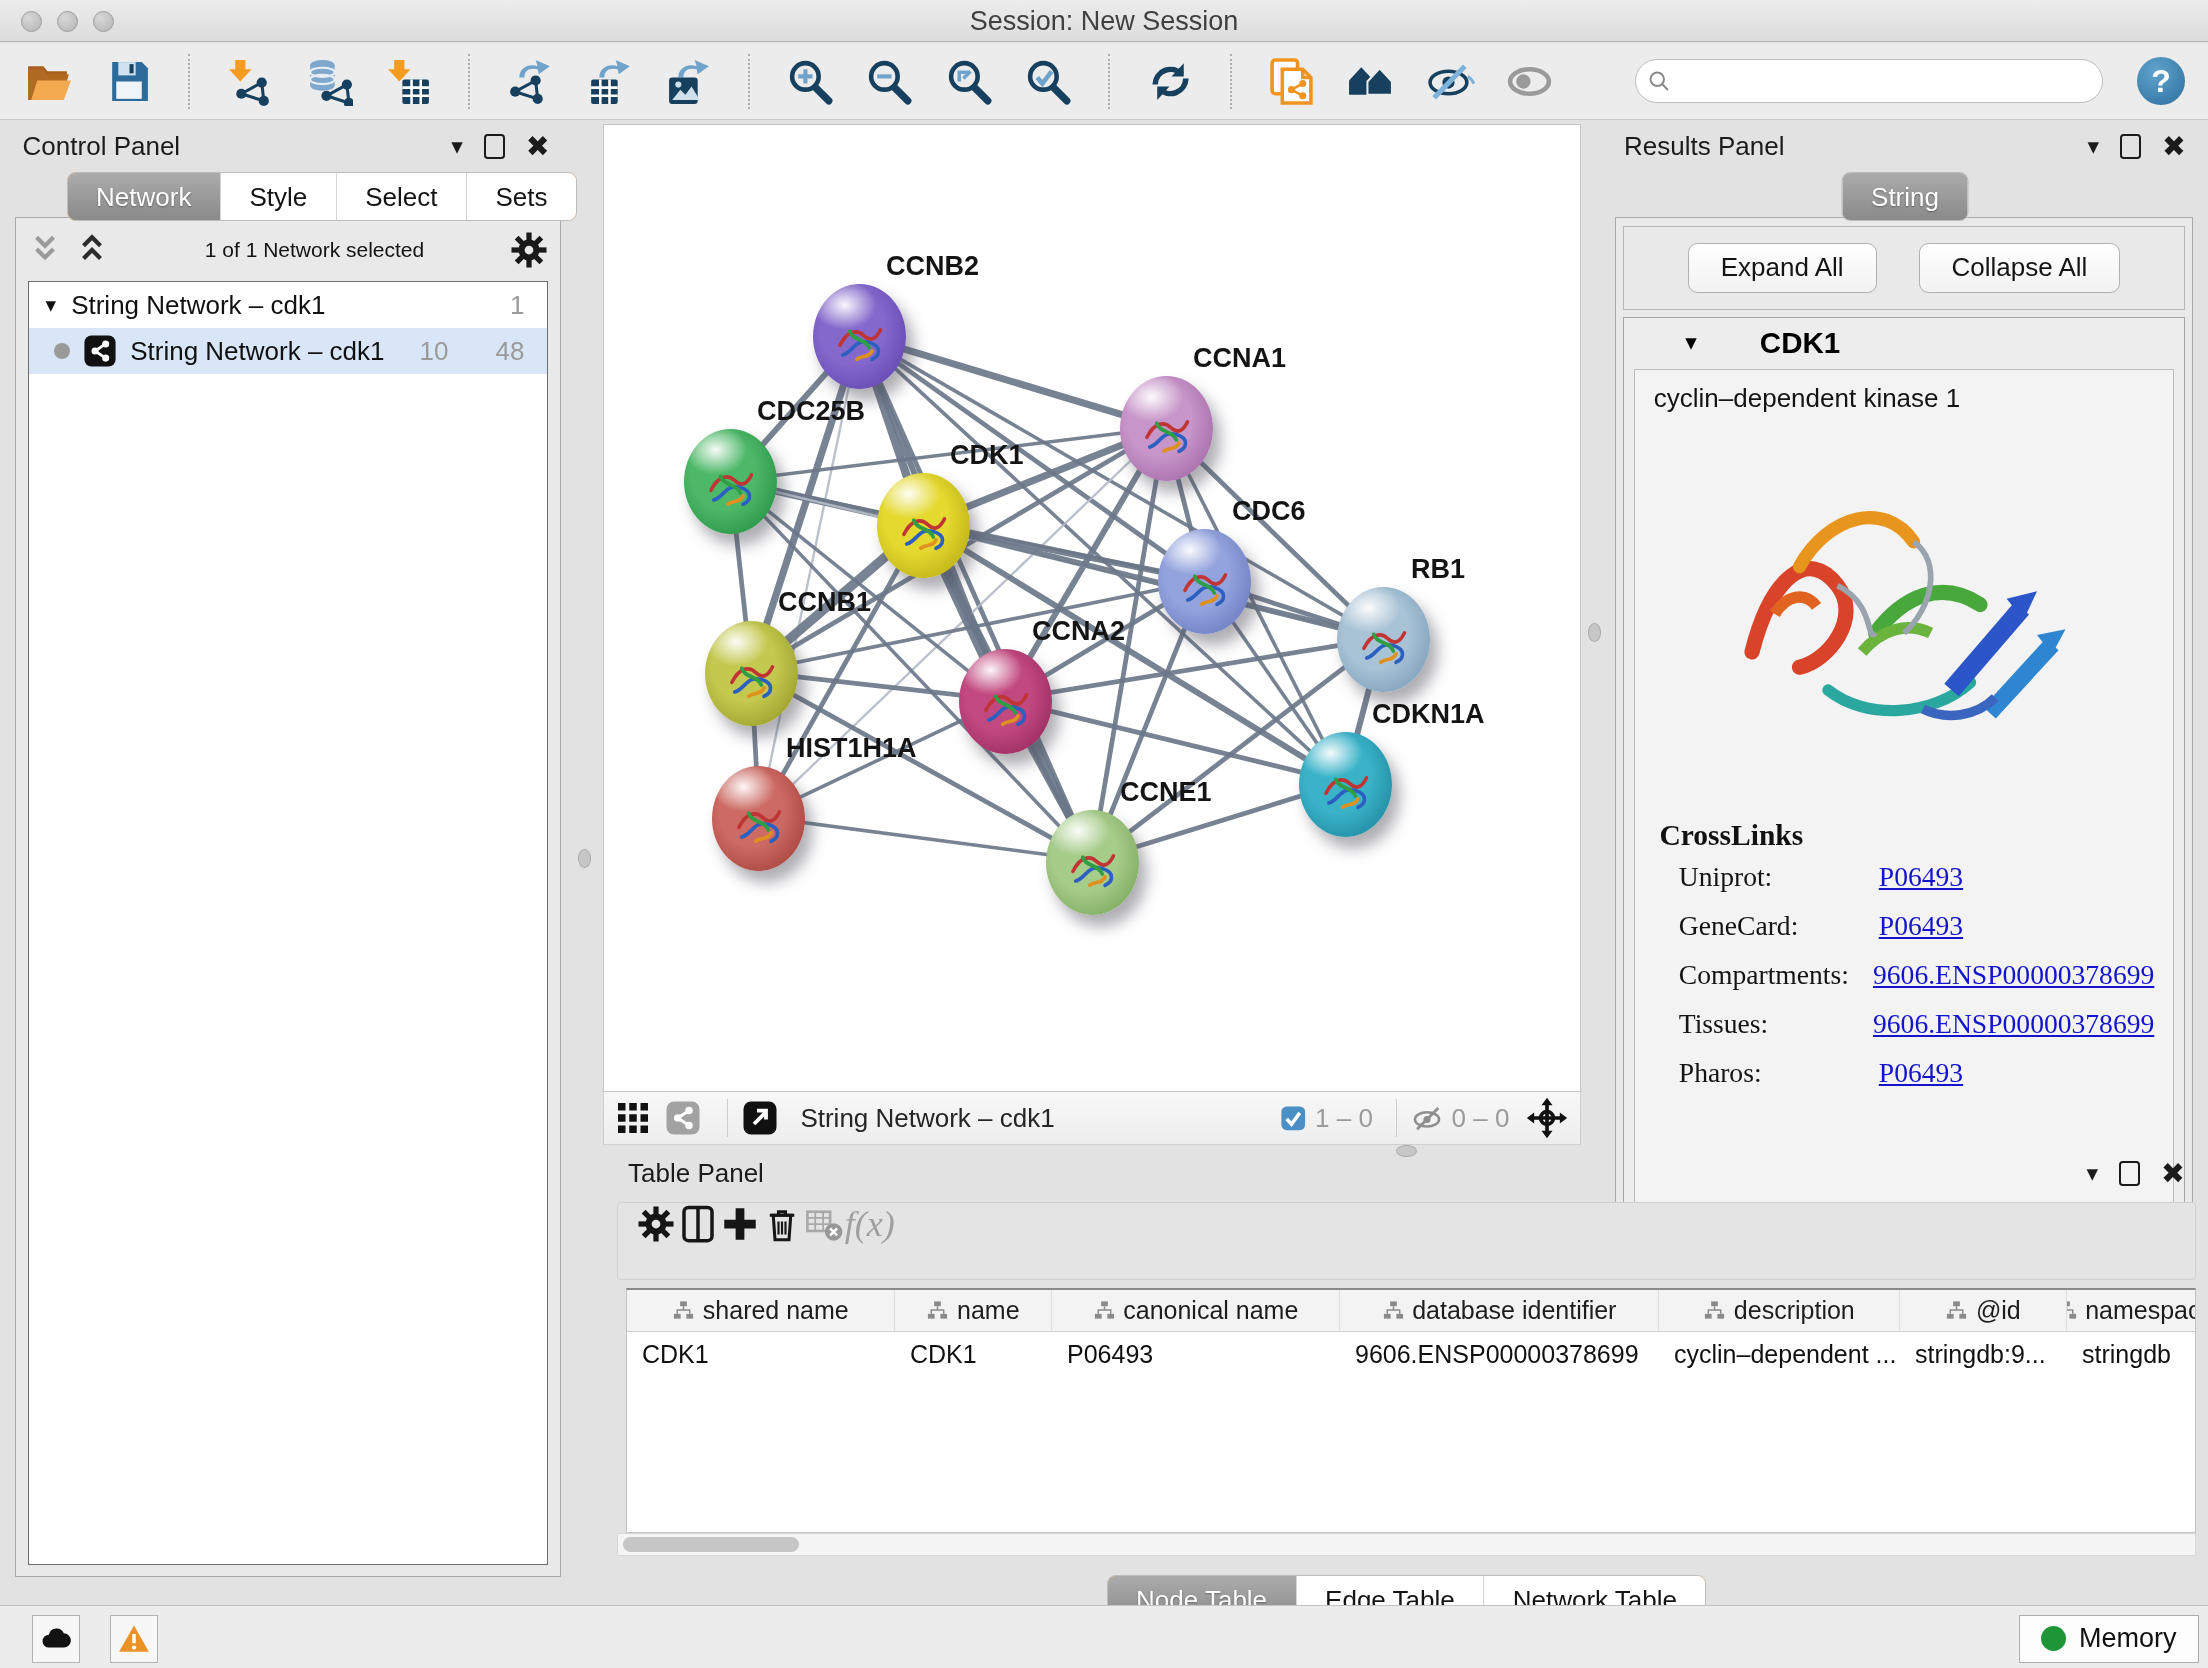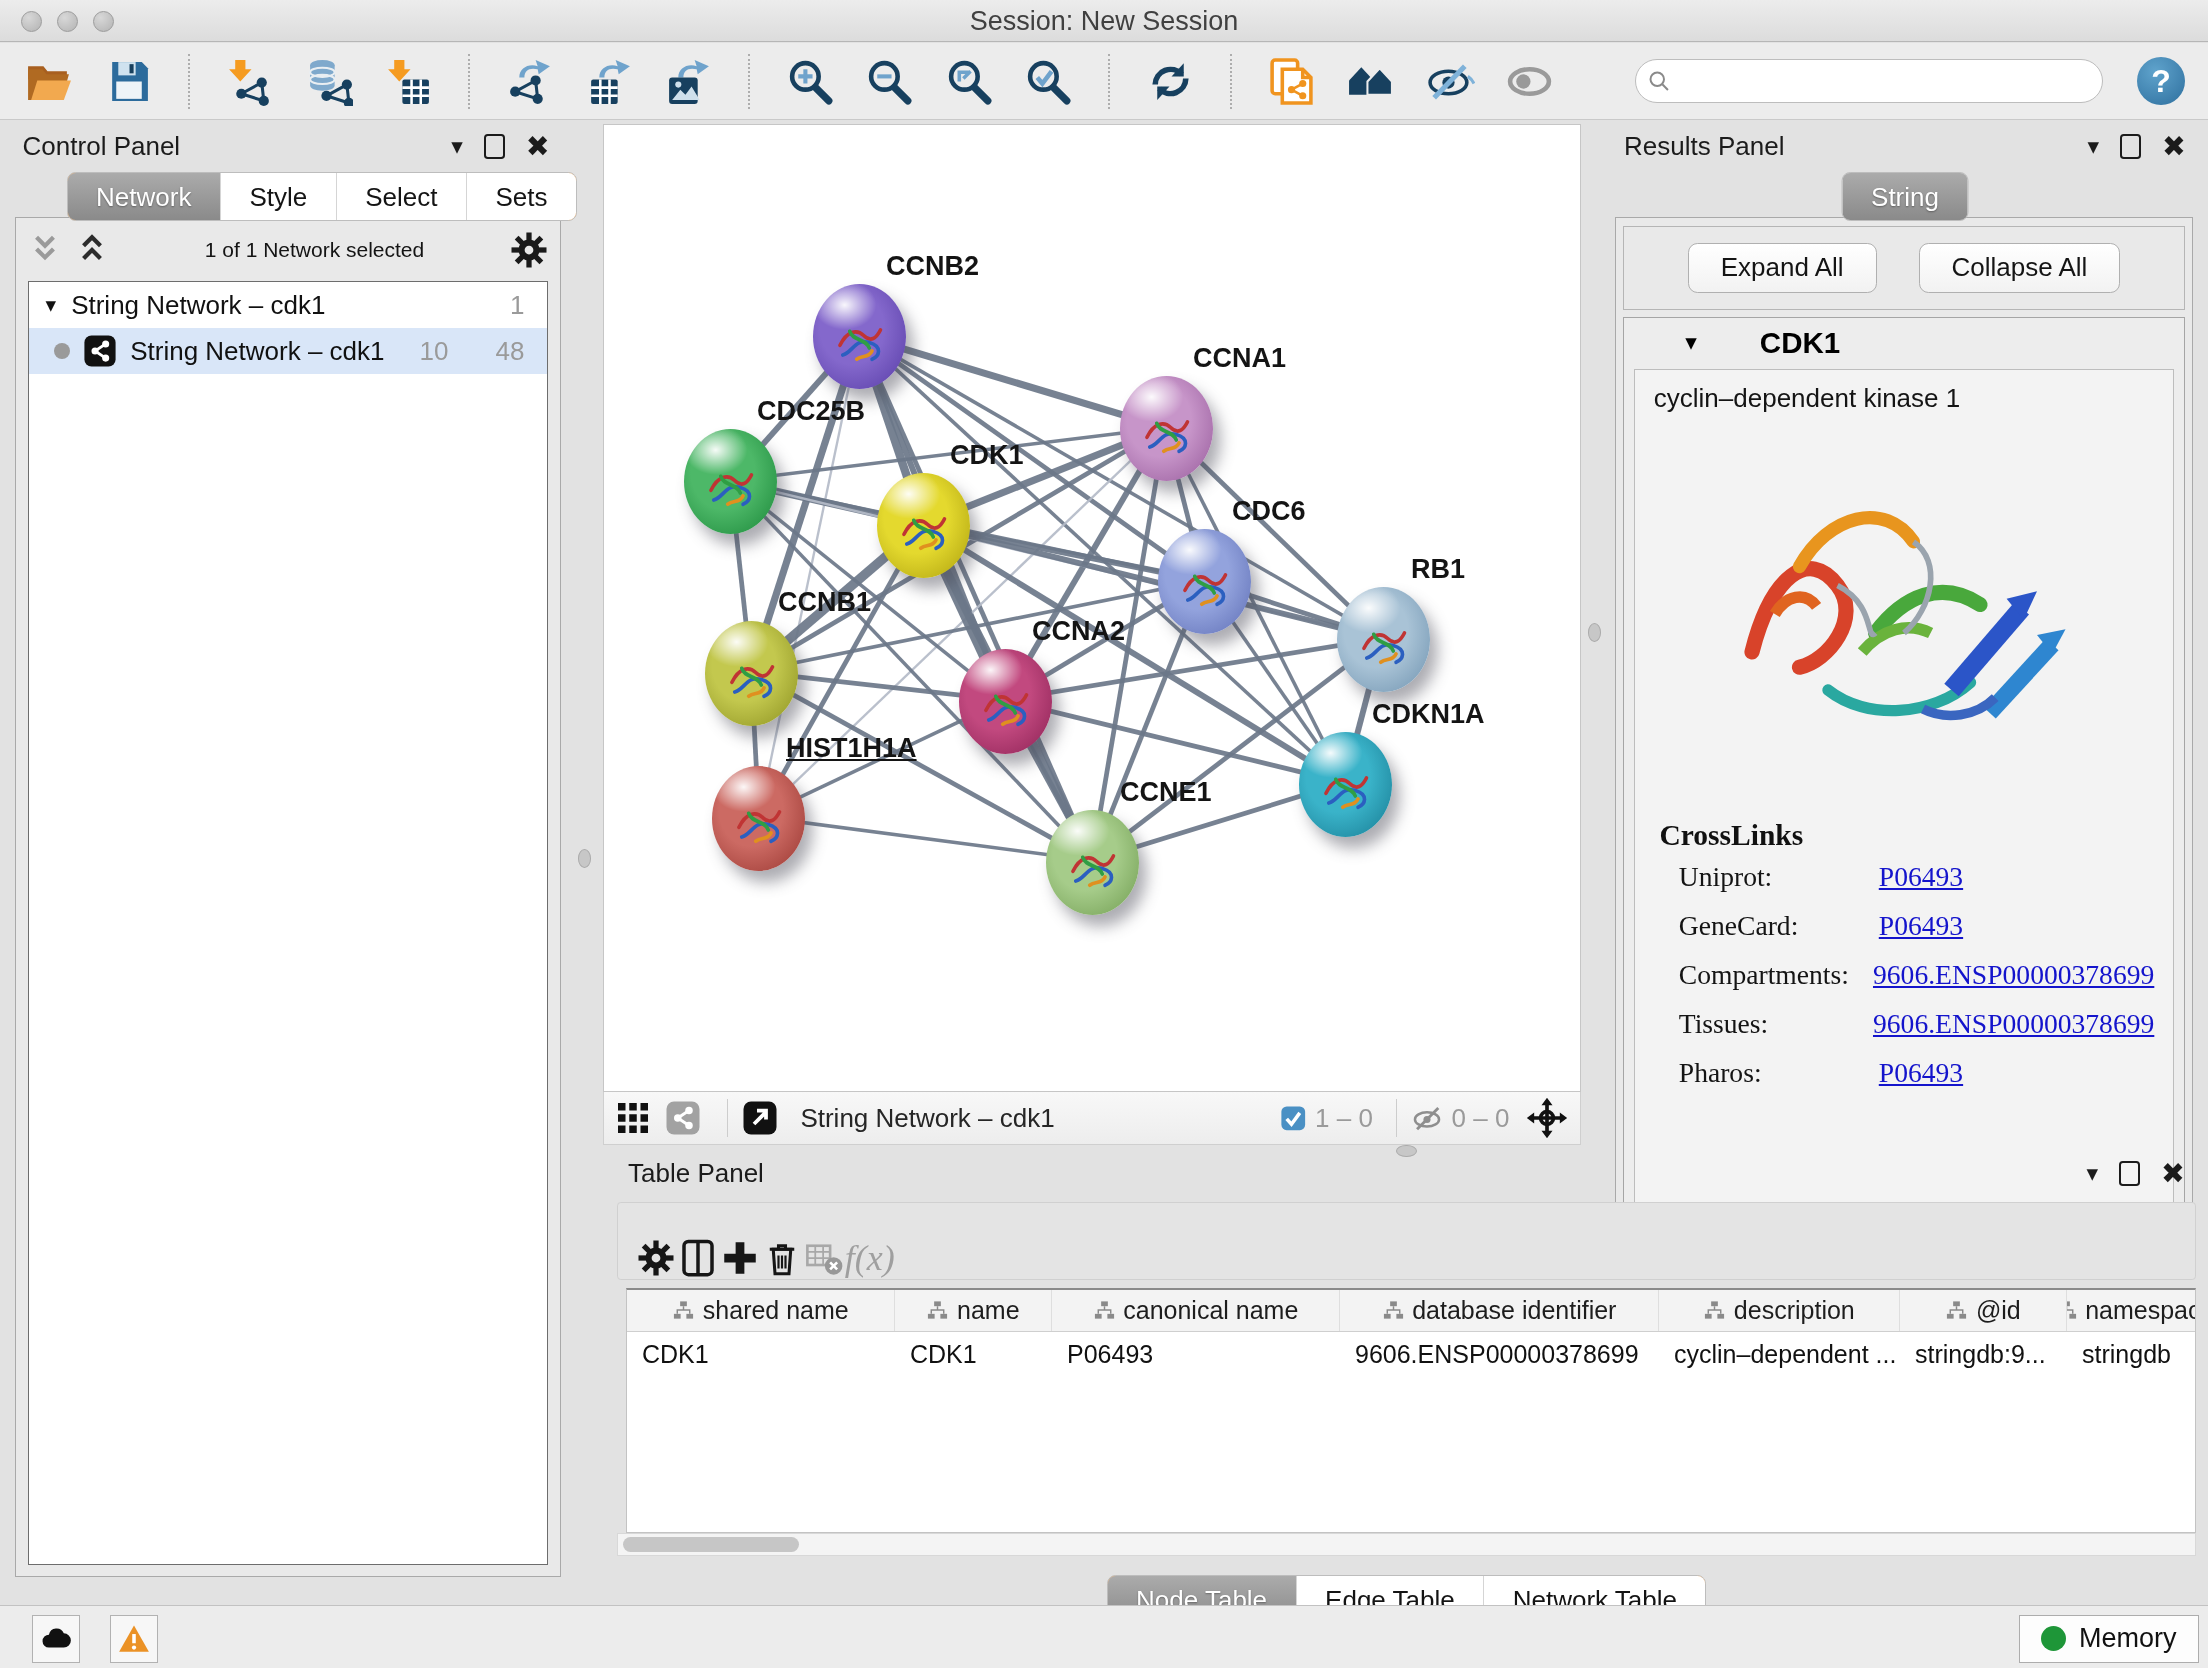--- a/index.html
+++ b/index.html
@@ -111,21 +111,21 @@
   .xl-title { font-family:"Liberation Serif","DejaVu Serif",serif; font-weight:bold; font-size:29.5px;
     color:#111; margin:5.7px 0 9.5px 5.7px; }
   .xlrow { display:flex; font-family:"Liberation Serif","DejaVu Serif",serif; font-size:27.6px;
     margin:7.6px 0 17px 25px; }
   .xlrow .xlab { width:200px; color:#141414; }
   .xlrow a { color:#1414cc; text-decoration:underline; }
 
   
   .tablepanel { position:absolute; left:613px; top:1153px; width:1587px; height:453px; }
   .tp-toolbar { position:absolute; left:3.8px; top:49px; right:3.8px; height:78px; background:#e4e4e4;
-    border:1px solid #d0d0d0; border-radius:3.8px; display:flex; align-items:flex-end; padding:0 17px; }
+    border:1px solid #d0d0d0; border-radius:3.8px; display:flex; align-items:flex-start; padding:0 17px; }
   .tp-toolbar .tic { width:42px; height:42px; cursor:pointer; }
   .tp-toolbar .fx { font-family:"Liberation Serif","DejaVu Serif",serif; font-style:italic;
     font-size:36px; color:#9f9f9f; }
   .tbl { position:absolute; left:13px; top:135px; right:3.8px; height:245px; background:#fff;
     border:1px solid #c3c3c3; border-top:2.9px solid #8a8a8a; overflow:hidden; }
   .thead { display:flex; height:42px; background:#f3f3f3; border-bottom:1px solid #cfcfcf; }
   .th { display:flex; align-items:center; justify-content:center; gap:7.6px; font-size:25px;
     color:#1d1d1d; border-right:1px solid #dedede; overflow:hidden; flex:0 0 auto; cursor:pointer; }
   .th svg { width:23px; height:23px; flex:0 0 auto; }
   .trowdata { display:flex; height:44px; }
@@ -534,21 +534,21 @@
       <div class="node" style="left: 108px; top: 641px; background: radial-gradient(55% 38% at 34% 20%, rgba(255, 255, 255, 0.95), rgba(255, 255, 255, 0) 62%), radial-gradient(at 42% 42%, rgb(204, 106, 99) 42%, rgb(156, 58, 52) 94%);">
         <svg viewBox="0 0 48 48">
           <g fill="none" stroke-width="2.6" stroke-linecap="round">
 <path d="M10 26c5-10 12-12 17-7s9 2 12-4" stroke="#c03434"></path>
 <path d="M12 33c7-2 9-12 19-9s7 10 2 12" stroke="#2b5fc0"></path>
 <path d="M17 16c2 7 12 5 14 12" stroke="#2f9e44"></path>
 <path d="M22 36c4-3 9-1 11-6" stroke="#e0901f"></path>
           </g>
         </svg>
       </div>
-      <div class="nlabel" style="left: 182px; top: 608px; text-decoration: underline;">HIST1H1A</div>
+      <div class="nlabel" style="left: 182px; top: 608px;">HIST1H1A</div>
       <div class="node" style="left: 442px; top: 685px; background: radial-gradient(55% 38% at 34% 20%, rgba(255, 255, 255, 0.95), rgba(255, 255, 255, 0) 62%), radial-gradient(at 42% 42%, rgb(166, 204, 138) 42%, rgb(116, 160, 85) 94%);">
         <svg viewBox="0 0 48 48">
           <g fill="none" stroke-width="2.6" stroke-linecap="round">
 <path d="M10 26c5-10 12-12 17-7s9 2 12-4" stroke="#c03434"></path>
 <path d="M12 33c7-2 9-12 19-9s7 10 2 12" stroke="#2b5fc0"></path>
 <path d="M17 16c2 7 12 5 14 12" stroke="#2f9e44"></path>
 <path d="M22 36c4-3 9-1 11-6" stroke="#e0901f"></path>
           </g>
         </svg>
       </div>

